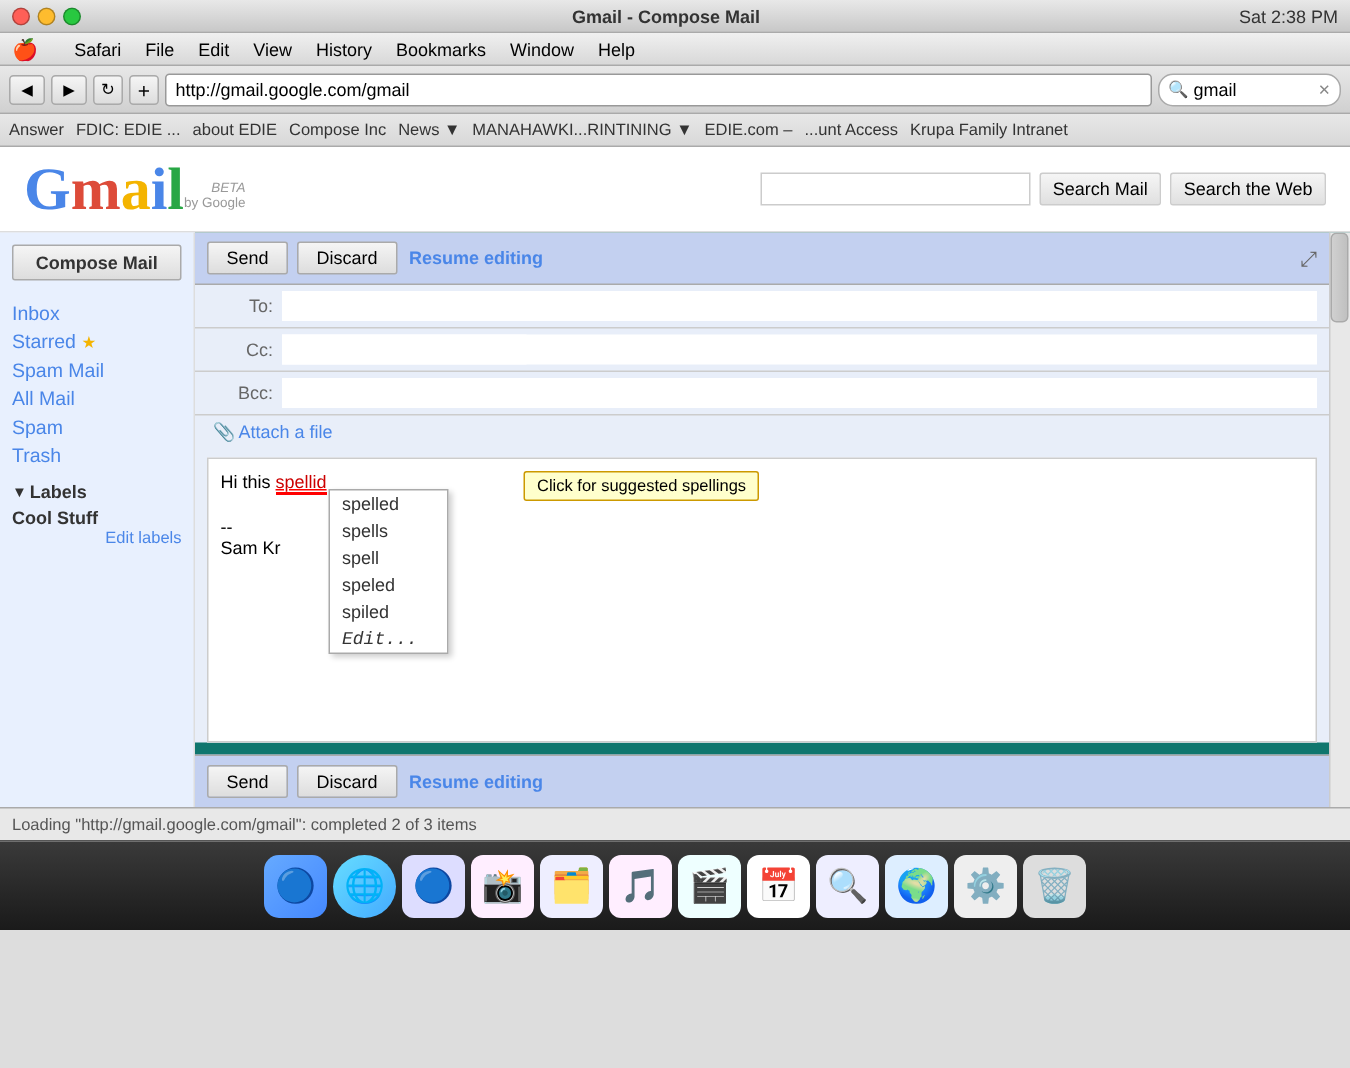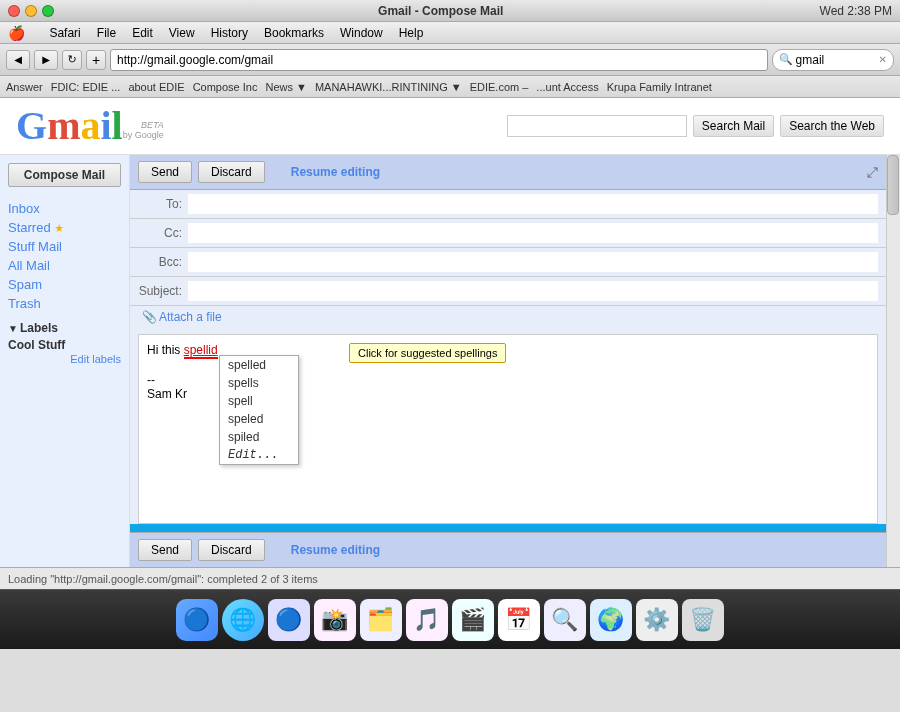--- a/index.html
+++ b/index.html
@@ -135,21 +135,21 @@
     .star-icon { color: #f4b400; font-size: 11px; }
     .labels-section { margin-top: 8px; padding: 0 8px; }
     .labels-header { display: flex; align-items: center; font-size: 12px; font-weight: bold; color: #333; margin-bottom: 2px; }
     .labels-header .arrow { font-size: 10px; margin-right: 2px; }
     .label-item { color: #333; font-size: 12px; padding: 1px 0; cursor: pointer; font-weight: bold; }
     .edit-labels { color: #4a86e8; font-size: 11px; cursor: pointer; display: block; text-align: right; text-decoration: none; }
 
     
     .compose-area {
       flex: 1;
-      background: #0ea5e9;
+      background: #0f766e;
       padding: 0;
       overflow: auto;
     }
     .compose-toolbar {
       background: #c3d0f0;
       padding: 6px 8px;
       display: flex;
       align-items: center;
       gap: 6px;
       border-bottom: 1px solid #aaa;
@@ -163,21 +163,21 @@
       font-size: 12px;
     }
     .compose-btn-discard {
       padding: 3px 12px;
       background: linear-gradient(to bottom, #f5f5f5, #ddd);
       border: 1px solid #aaa;
       border-radius: 2px;
       cursor: pointer;
       font-size: 12px;
     }
-    .resume-editing { color: #4a86e8; font-size: 12px; font-weight: bold; cursor: pointer; margin-left: 20px; }
+    .resume-editing { color: #4a86e8; font-size: 12px; font-weight: bold; cursor: pointer; margin-left: 2px; }
     .compose-expand-icon { margin-left: auto; cursor: pointer; font-size: 14px; color: #666; }
 
     .compose-form { background: #e8eef9; padding: 0; }
     .compose-row {
       display: flex;
       align-items: center;
       border-bottom: 1px solid #ccc;
       padding: 4px 8px;
     }
     .compose-label { width: 50px; text-align: right; font-size: 12px; color: #666; padding-right: 6px; }
@@ -293,21 +293,21 @@
 </head>
 <body>
 
 <div class="mac-titlebar">
   <div class="window-controls">
     <div class="wc wc-close"></div>
     <div class="wc wc-min"></div>
     <div class="wc wc-max"></div>
   </div>
   <div class="title-bar-title">Gmail - Compose Mail</div>
-  <div class="time-display">Wed 2:38 PM</div>
+  <div class="time-display">Sat 2:38 PM</div>
 </div>
 
 <div class="mac-menu-bar">
   <span class="apple-logo">🍎</span>
   <span>Safari</span>
   <span>File</span>
   <span>Edit</span>
   <span>View</span>
   <span>History</span>
   <span>Bookmarks</span>
@@ -367,21 +367,21 @@
 
   <div class="gmail-main">
 
     <div class="gmail-sidebar">
       <a class="compose-btn">Compose Mail</a>
       <a class="sidebar-link">Inbox</a>
       <a class="sidebar-link starred">
         <span>Starred</span>
         <span class="star-icon">★</span>
       </a>
-      <a class="sidebar-link">Stuff Mail</a>
+      <a class="sidebar-link">Spam Mail</a>
       <a class="sidebar-link">All Mail</a>
       <a class="sidebar-link">Spam</a>
       <a class="sidebar-link">Trash</a>
       <div class="labels-section">
         <div class="labels-header">
           <span class="arrow">▼</span>
           <span>Labels</span>
         </div>
         <div class="label-item">Cool Stuff</div>
         <a class="edit-labels">Edit labels</a>
@@ -409,24 +409,20 @@
             <span class="compose-label">Cc:</span>
             <div class="row-box">
               <input class="compose-input" type="text" value="" style="">
             </div>
           </div>
           <div class="compose-row">
             <span class="compose-label">Bcc:</span>
             <div class="row-box">
               <input class="compose-input" type="text" value="" style="">
             </div>
-          </div>
-          <div class="subject-row">
-            <span class="subject-label">Subject:</span>
-            <input class="subject-input" type="text" value="" style="">
           </div>
           <div class="attach-row">
             <span class="paperclip">📎</span>
             <a class="attach-link">Attach a file</a>
           </div>
           <div class="body-area">
             <div>
               <span>Hi this </span><span class="spell-error">spellid</span>
             </div>
 

